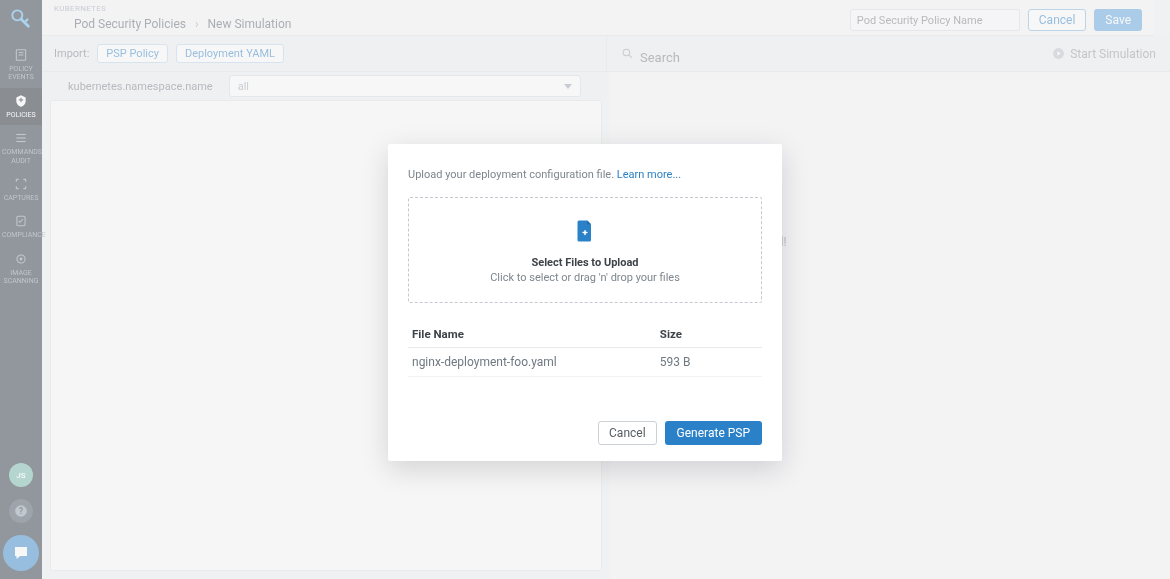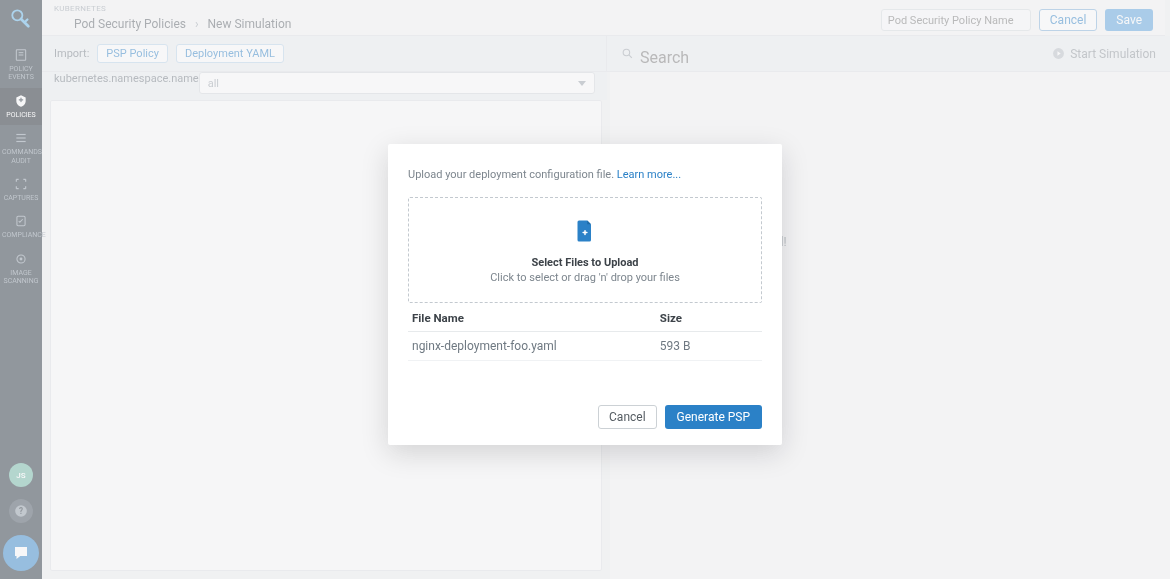--- a/index.html
+++ b/index.html
@@ -38,41 +38,41 @@
   .avatar { background:#6ab5a3; color:#fff; font-size:8px; font-weight:600; }
   .help { background:#3a4754; color:#1d2a35; }
   .intercom {
     width: 36px; height: 36px; border-radius: 50%;
     background: #2b81c7; margin-bottom: 8px;
     display:flex; align-items:center; justify-content:center;
   }
 
   
   .topbar {
-    position: fixed; top: 0; left: 42px; right: 5px;
+    position: fixed; top: 0; left: 42px; right: 16px;
     height: 36px;
     background: #f5f6f7;
     border-bottom: 1px solid #e0e3e6;
     display: flex; align-items: flex-end;
     padding: 0 12px 0 12px;
     z-index: 6;
   }
   .crumb-scope {
     font-size: 8px; color: #9aa2aa; text-transform: uppercase; letter-spacing: .3px;
     position:absolute; top:4px; left:12px;
   }
   .crumb {
     font-size: 12px; color: #555c62; padding-bottom: 4px; margin-left: 20px;
   }
   .crumb .sep { margin: 0 6px; color:#9aa2aa; }
   .top-actions {
     margin-left: auto; display:flex; align-items:center; gap:8px; padding-bottom:4px;
   }
   .muted-input {
-    width: 150px; height: 22px;
+    width: 170px; height: 22px;
     border:1px solid #d8dde1; border-radius:3px;
     background:#fafbfc; font-size:11px; padding:0 6px;
     color:#9aa2aa;
   }
   .btn {
     padding: 3px 10px; font-size: 12px; border-radius:3px; cursor:pointer; border:1px solid transparent;
   }
   .btn-cancel { background:#fff; border-color:#7eb0d9; color:#2b81c7; }
   .btn-primary { background:#54a0de; color:#fff; }
   .btn-outline { background:#fff; border-color:#ccd1d5; color:#555c62; }
@@ -89,32 +89,32 @@
     border-right:1px solid #e0e3e6; height:100%;
   }
   .toolbar-label { font-size:11px; color:#6f7982; }
   .btn-sm { padding:2px 8px; font-size:11px; border-radius:3px; cursor:pointer;
             background:#fff; border:1px solid #b9d4ea; color:#2b81c7; }
   .toolbar-right {
     flex: 1; display:flex; align-items:center; padding:0 14px; height:100%;
   }
   .search-wrap { flex:1; display:flex; align-items:center; gap:6px; color:#9aa2aa; }
   .search-input {
-    flex:1; border:none; background:transparent; font-size:16px; color:#be185d; outline:none;margin-top:7px;
+    flex:1; border:none; background:transparent; font-size:13px; color:#be185d; outline:none;margin-top:7px;
   }
   .start-sim {
     display:flex; align-items:center; gap:5px; color:#8a9298; font-size:12px; cursor:pointer;
   }
 
   
   .filter-row {
     position: fixed; top: 72px; left: 42px;
     width: 565px; height: 28px;
     background:#eceff1;
-    display:flex; gap:0; padding:0 12px;
+    display:flex; align-items:center; gap:16px; padding:0 26px;
     z-index:4;
   }
   .filter-label { font-size:11px; color:#6f7982; }
   .filter-select {
     flex:1; height:22px; border:1px solid #d6dade; border-radius:3px; background:#fff;
     font-size:11px; color:#9aa2aa; padding:0 8px; display:flex; align-items:center; justify-content:space-between;
   }
 
   
   .left-pane {
@@ -152,21 +152,21 @@
   .modal .sub a { color:#2b81c7; text-decoration:none; }
   .dropzone {
     margin-top: 16px;
     border:1px dashed #c3c9cf; border-radius:2px;
     padding: 22px 10px 18px;
     text-align:center;
   }
   .dropzone .dz-title { font-size:11px; font-weight:700; color:#3d4349; margin-top:10px; }
   .dropzone .dz-sub { font-size:11px; color:#7d868e; margin-top:2px; }
   .file-table {
-    width:100%; margin-top:2px; font-size:12px; color:#555c62; border-collapse:collapse;
+    width:100%; margin-top:18px; font-size:12px; color:#555c62; border-collapse:collapse;
   }
   .file-table th { text-align:left; font-weight:700; padding:6px 4px; border-bottom:1px solid #e7eaec; color:#3d4349; font-size:11.5px;}
   .file-table td { padding:7px 4px; border-bottom:1px solid #f0f2f4; color:#6f7982;}
   .modal-footer {
     display:flex; justify-content:flex-end; gap:8px; margin-top:44px;
   }
   .btn-generate { background:#2b81c7; color:#fff; padding:5px 12px; font-size:12px; border-radius:3px; border:none; cursor:pointer;}
 
   .icon-svg { display:block; margin:auto; }
   .chev { width:0;height:0;border-left:4px solid transparent;border-right:4px solid transparent;border-top:5px solid #9aa2aa;}

